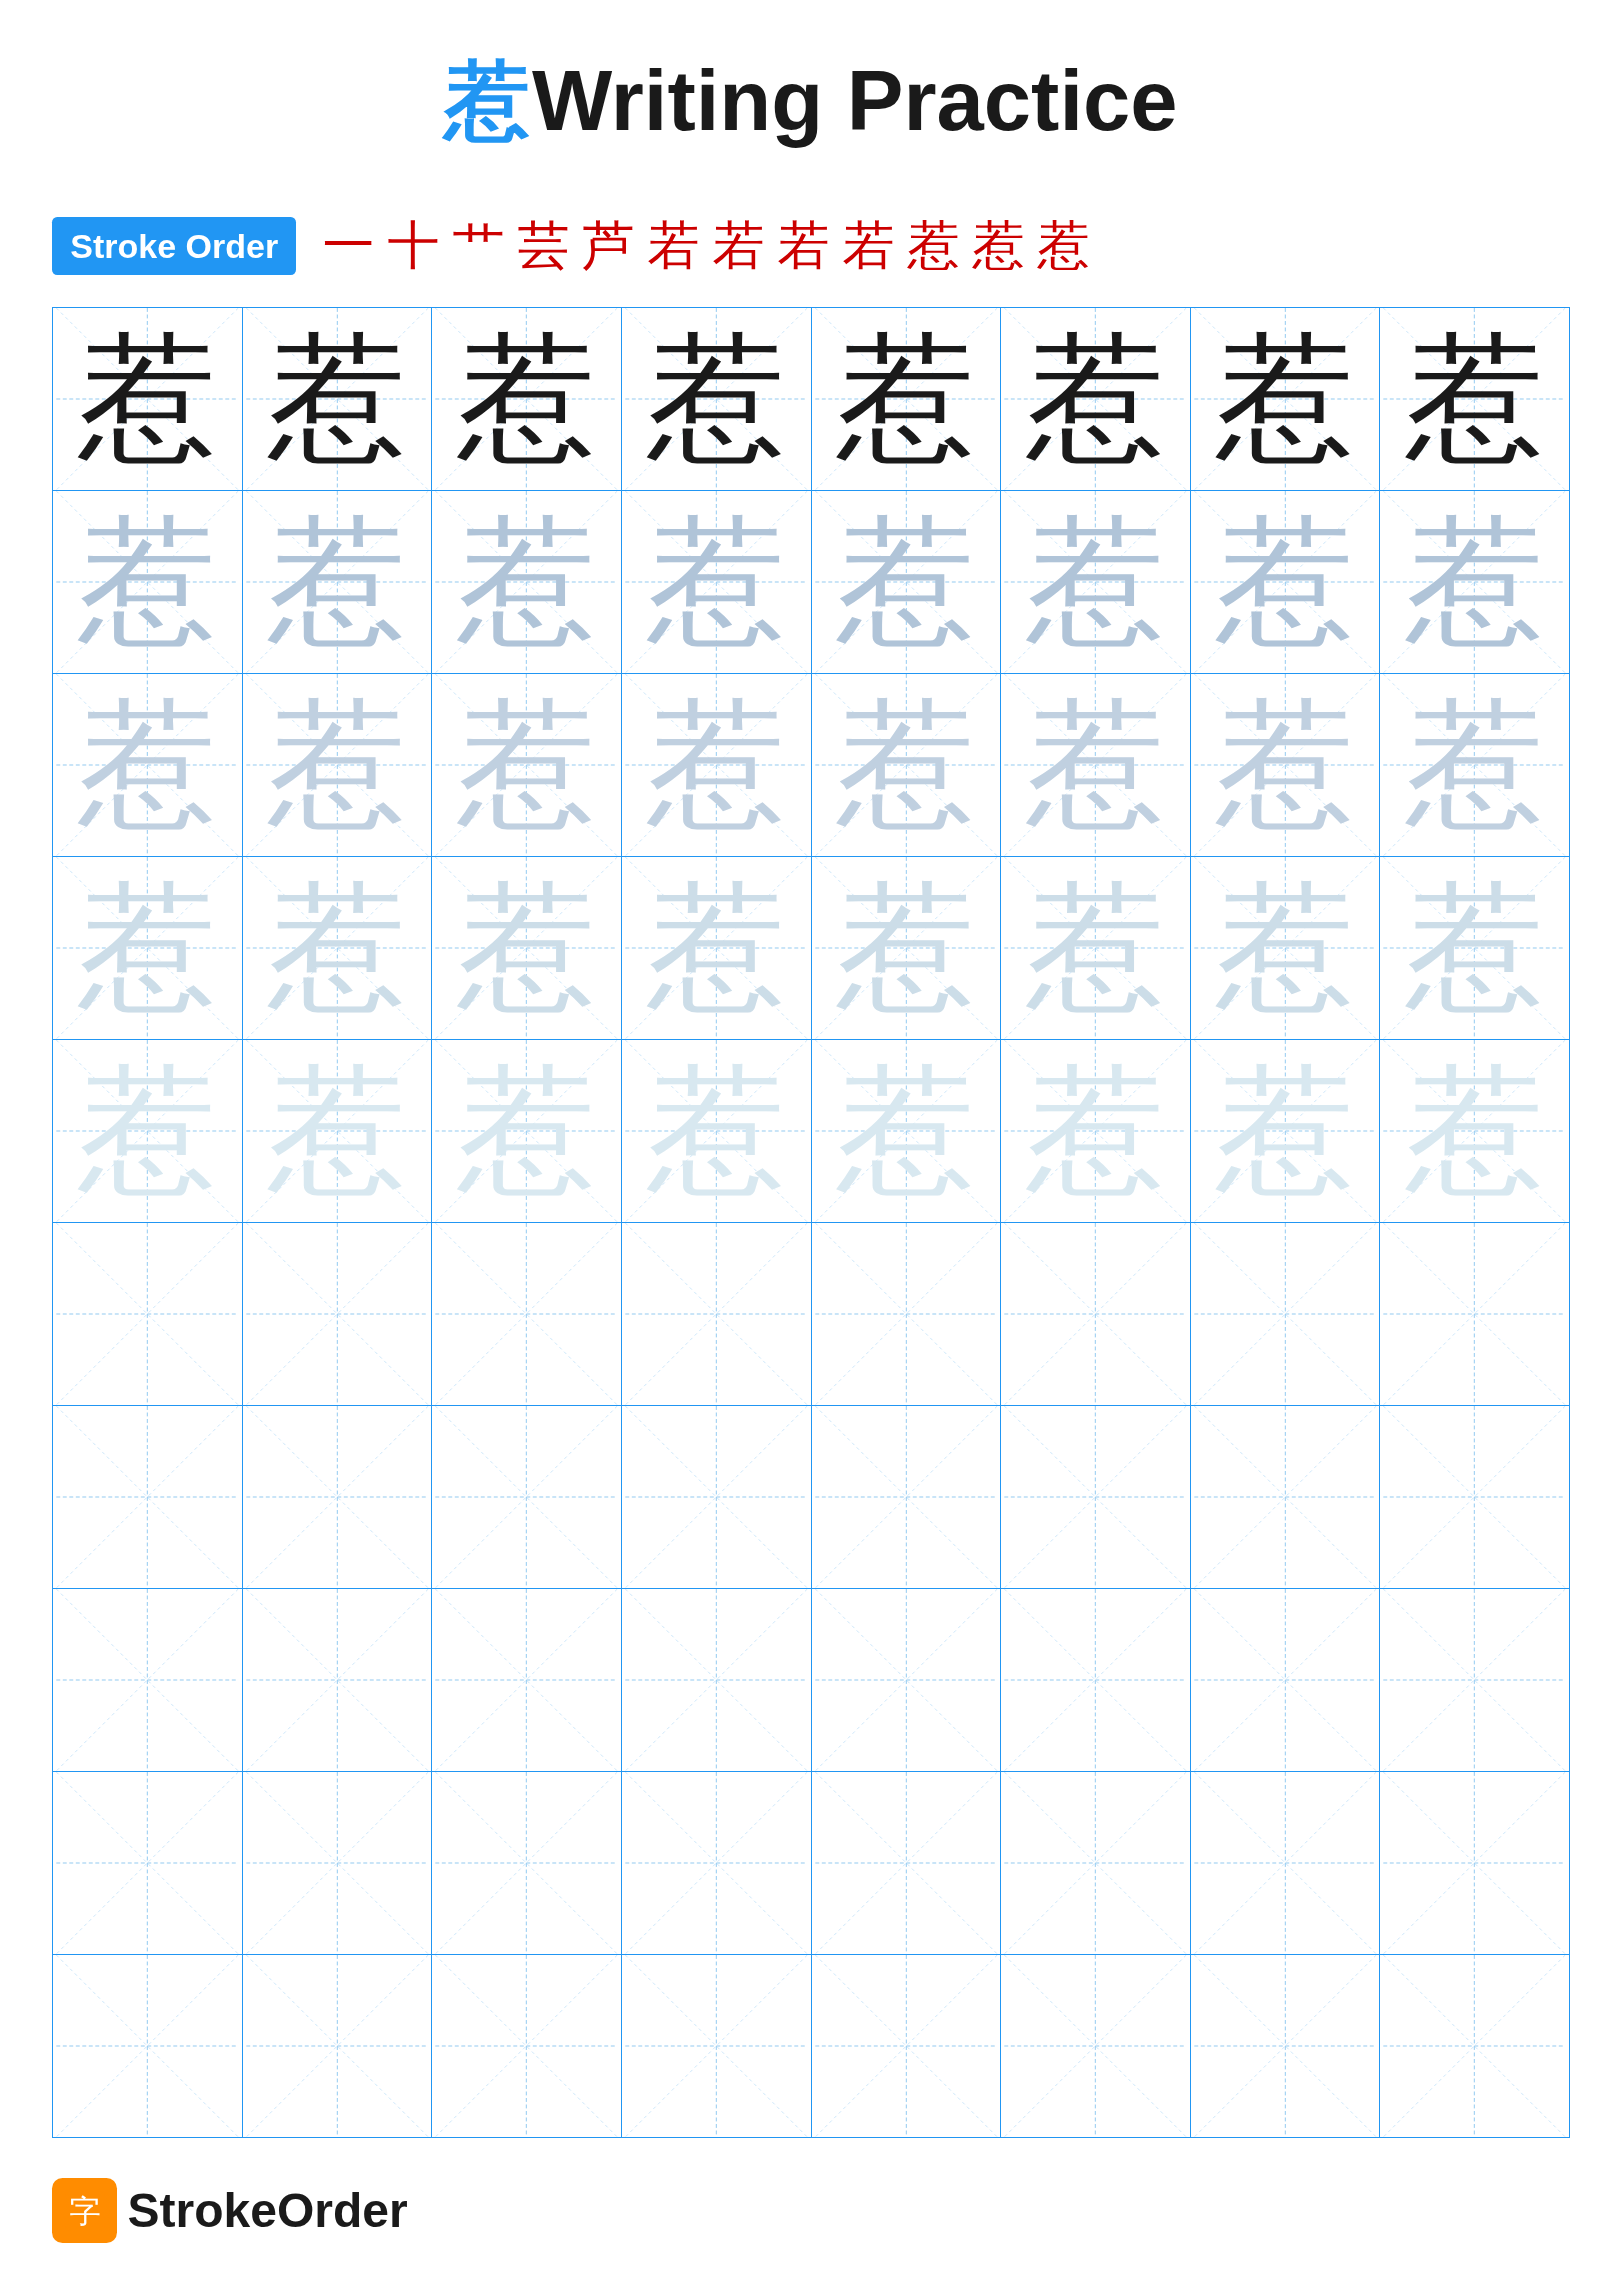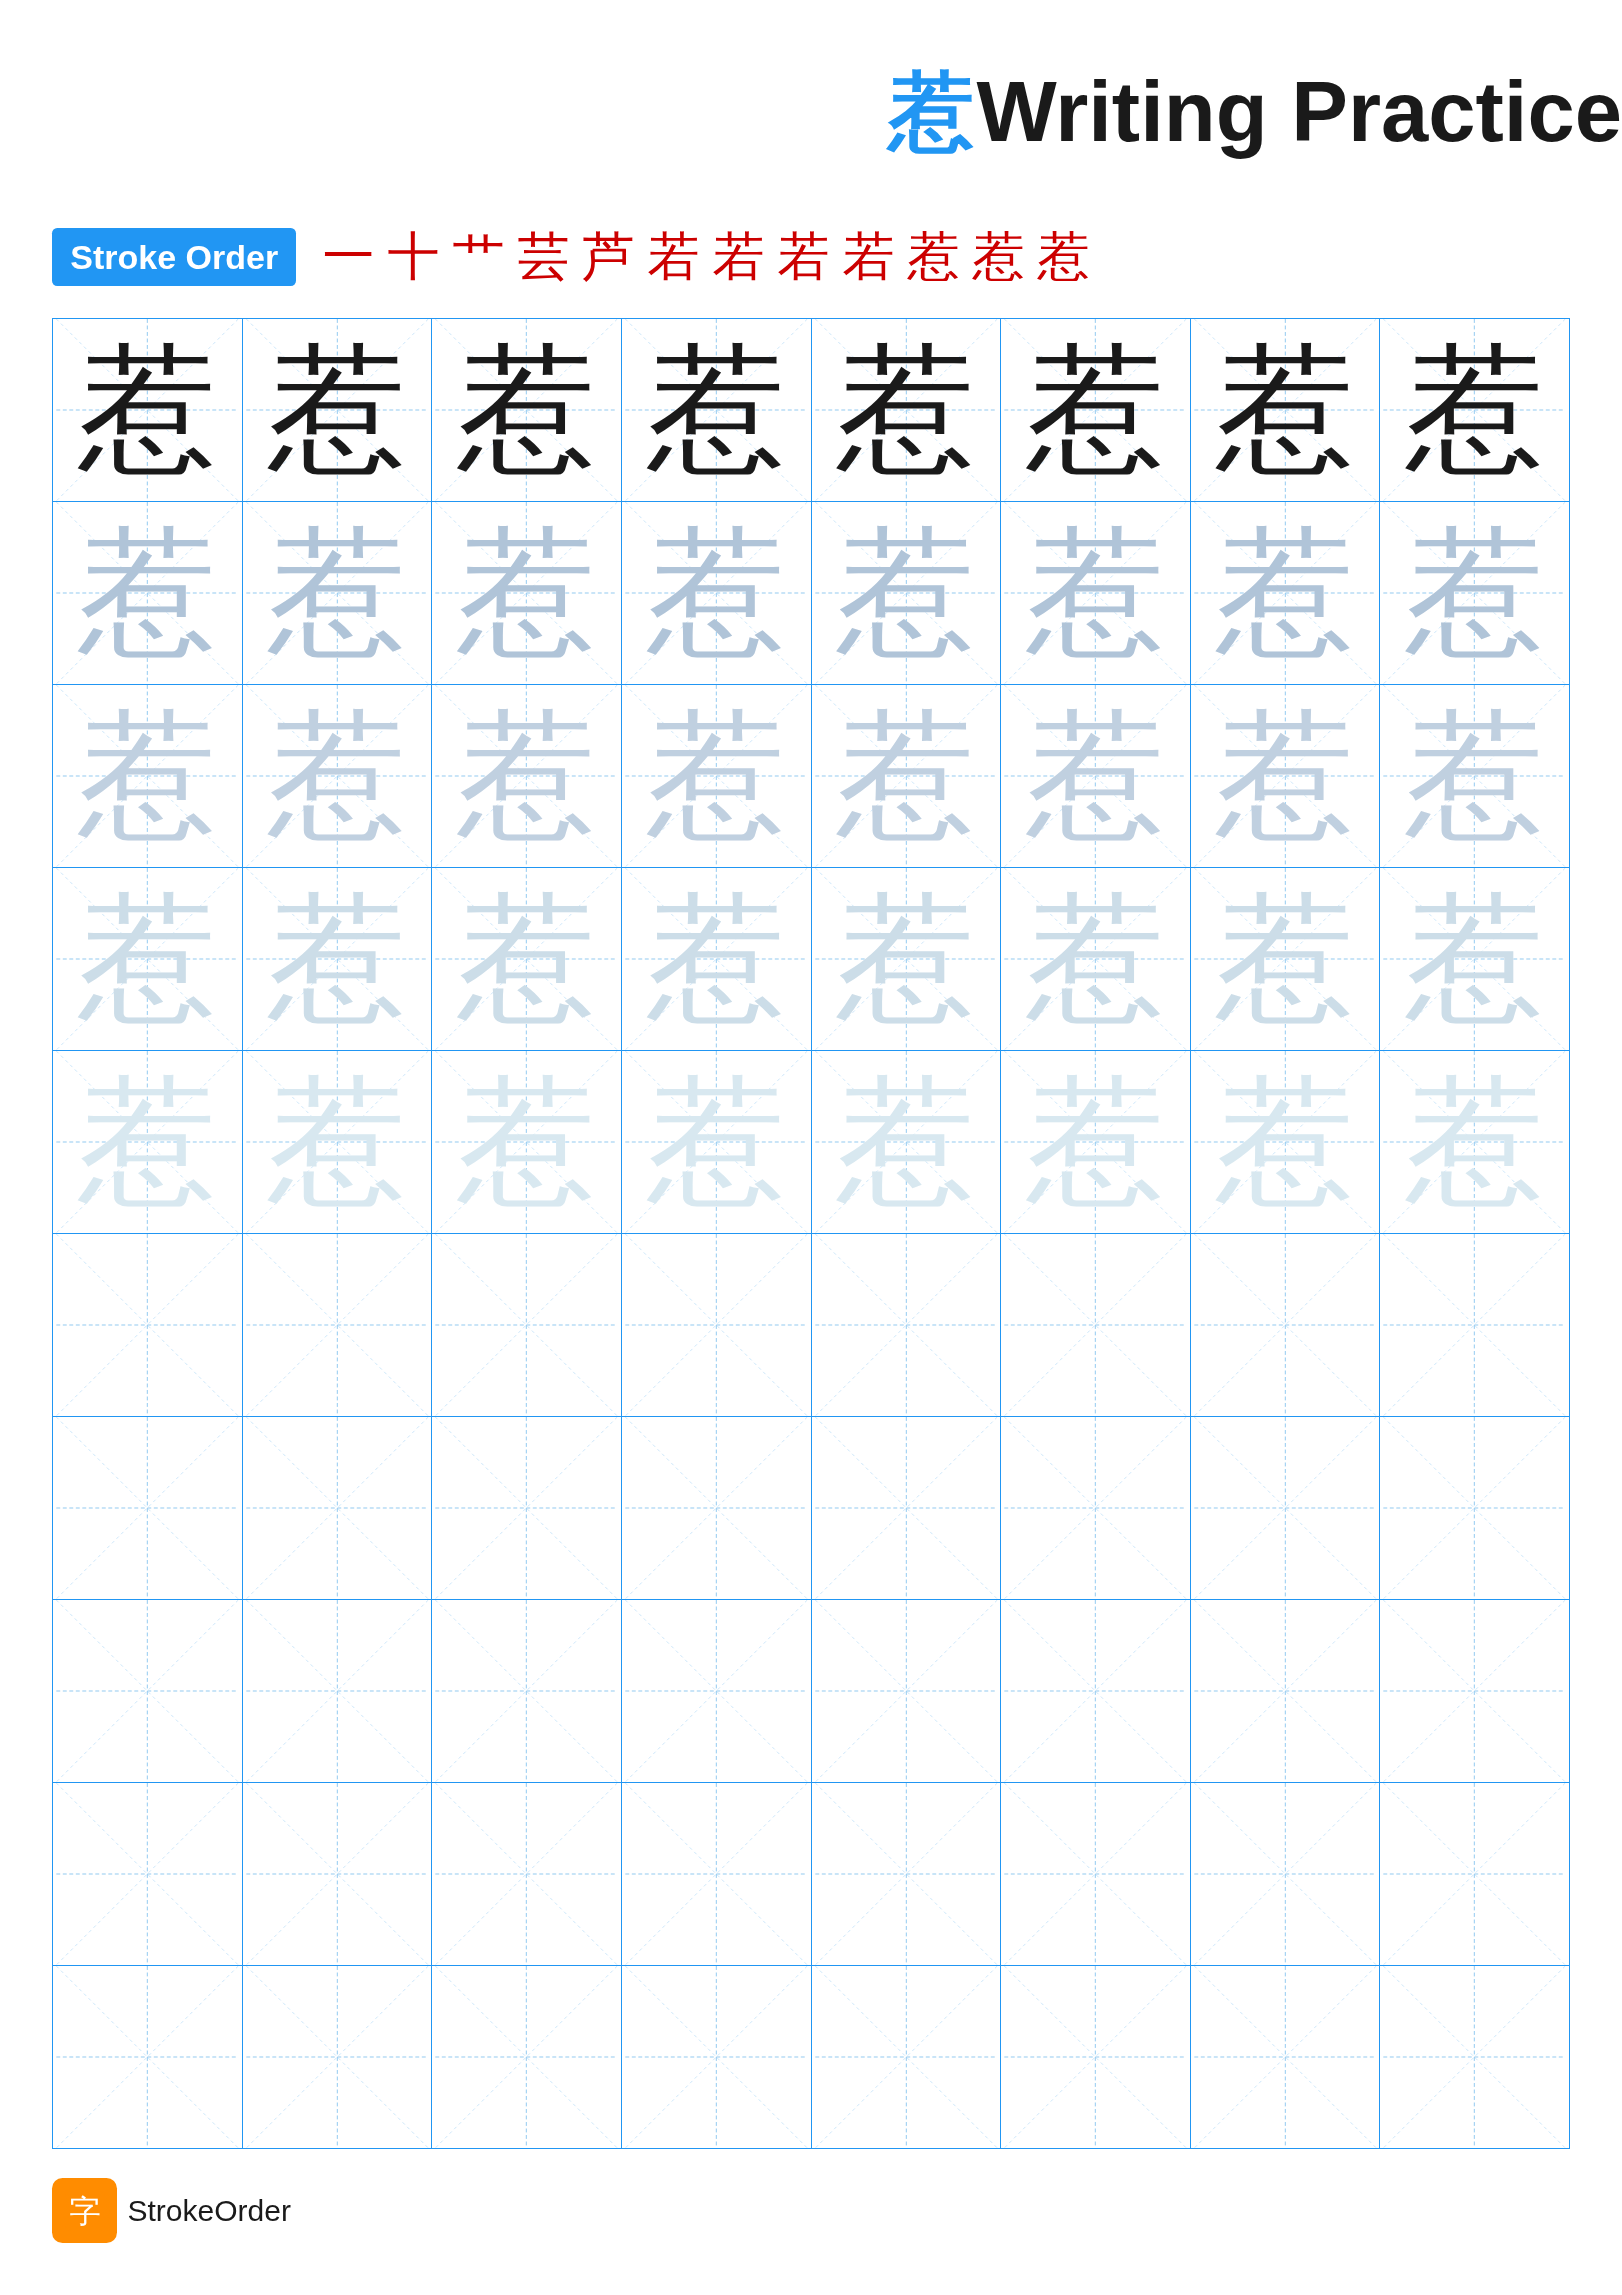--- a/index.html
+++ b/index.html
@@ -7,22 +7,22 @@
     body {
       width: 1622px;
       height: 2295px;
       background: #ffffff;
       font-family: serif;
       position: relative;
       overflow: hidden;
     }
 
     .page-title {
-      text-align: right;
-      padding-top: 55px;
+      text-align: center;
+      padding-top: 44px;
       padding-bottom: 26px;
     }
 
     .title-char {
       font-size: 85px;
       color: #2196F3;
       font-weight: bold;
     }
 
     .title-text {
@@ -92,22 +92,22 @@
       background: #ff8c00;
       border-radius: 10.5px;
       display: flex;
       align-items: center;
       justify-content: center;
       font-size: 39px;
       color: white;
     }
 
     .footer-logo-text {
-      font-size: 30px;
-      font-weight: normal;
+      font-size: 48px;
+      font-weight: bold;
       color: #1a1a1a;
       font-family: Arial, sans-serif;
     }
 
     table {
       border-collapse: collapse;
     }
 
     td {
       padding: 0;

